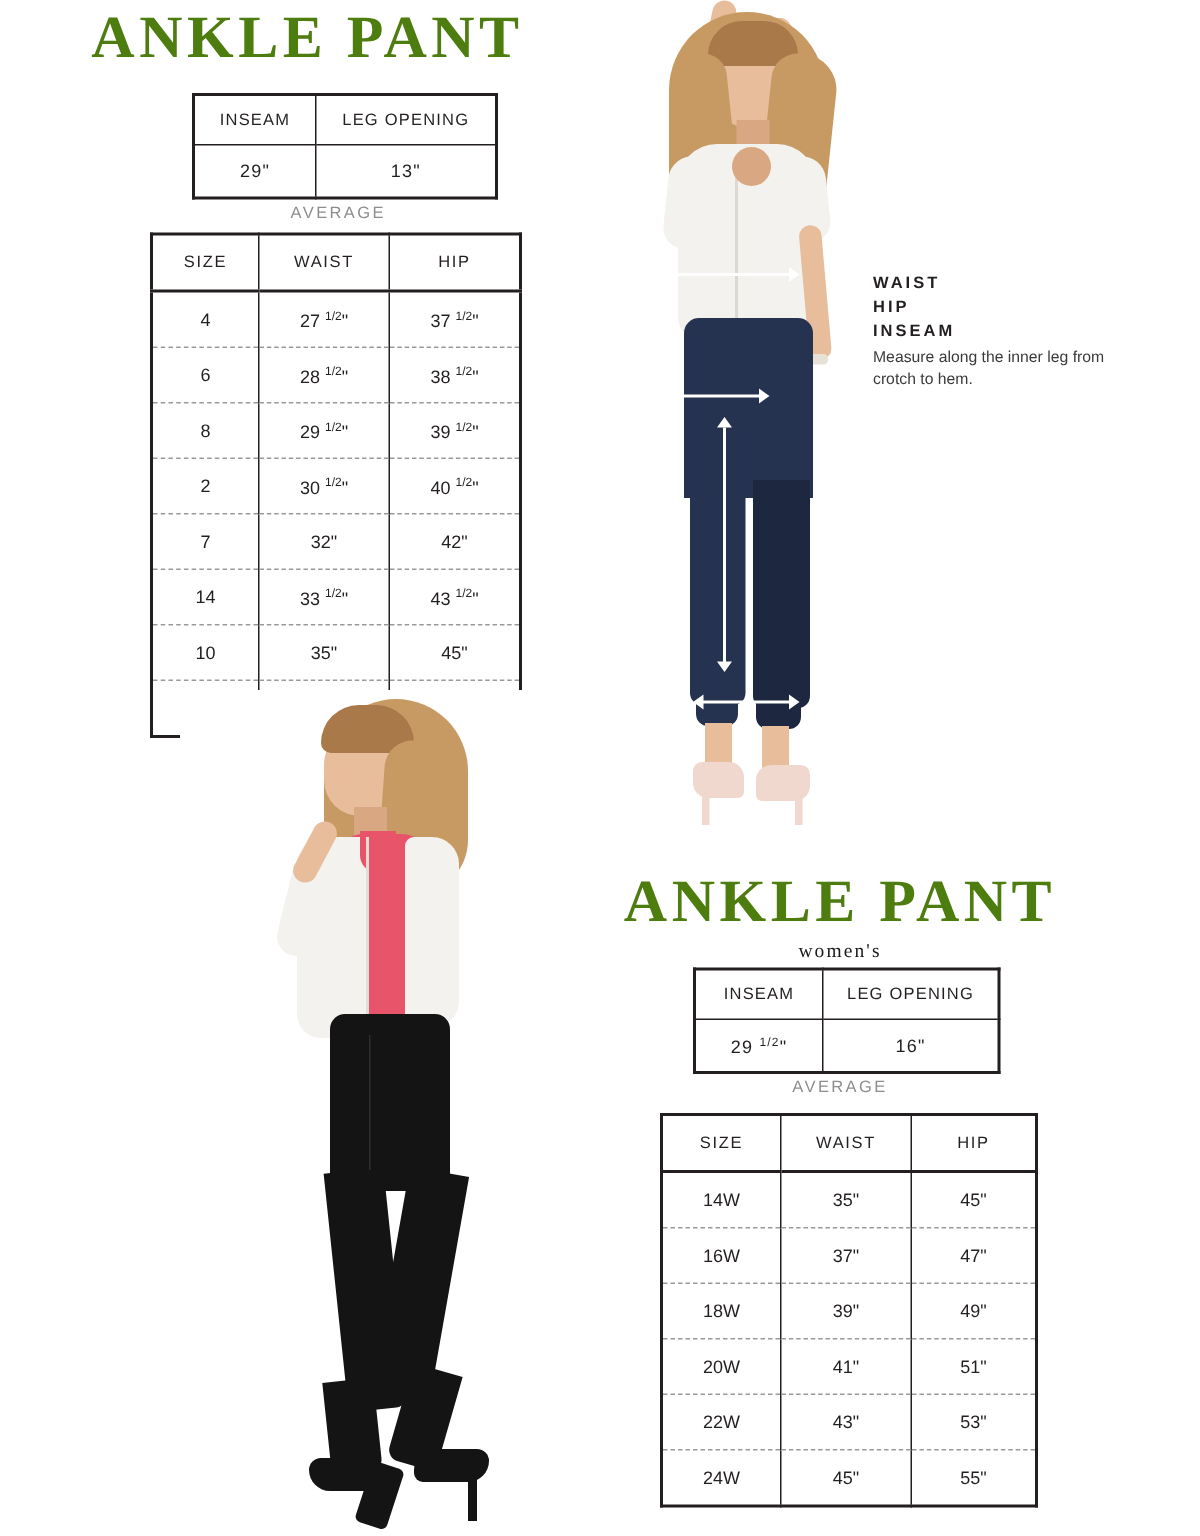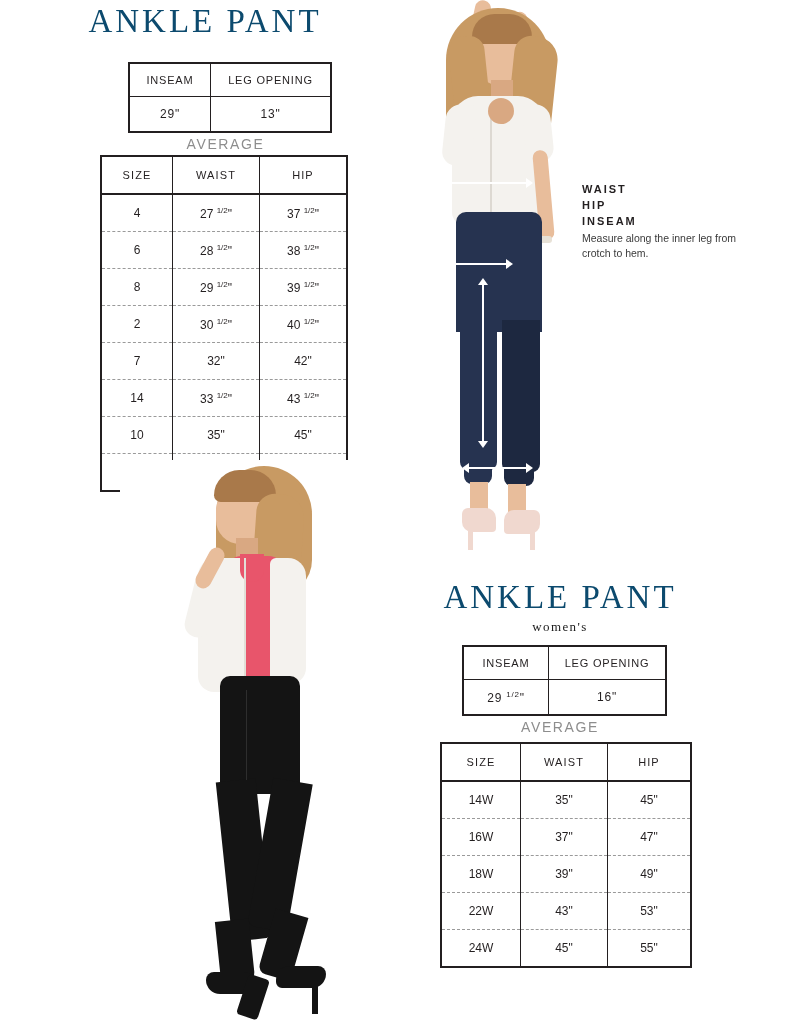--- a/index.html
+++ b/index.html
@@ -13,25 +13,25 @@
     position: relative;
     font-family: "Liberation Sans", sans-serif;
     color: #231f20;
     overflow: hidden;
   }
 
   
   .title-block { position: absolute; text-align: center; }
   .title-main {
     font-family: "Liberation Serif", serif;
-    font-size: 33px;
+    font-size: 40px;
     letter-spacing: 3px;
-    font-weight: 400;
+    font-weight: 700;
     line-height: 1.05;
-    color: #0c4a6e;
+    color: #4d7c0f;
   }
   .title-sub {
     font-family: "Liberation Serif", serif;
     font-size: 13px;
     letter-spacing: 1.4px;
     margin-top: 4px;
     color: #1a1a1a;
   }
 
   
@@ -47,21 +47,21 @@
     font-size: 11px;
     letter-spacing: 0.8px;
     color: #231f20;
     font-family: "Liberation Sans", sans-serif;
   }
   table.avg th { height: 30px; font-weight: 400; }
   table.avg td { height: 32px; font-size: 12px; }
   table.avg td .frac { font-size: 8px; vertical-align: super; }
   .avg-label {
     text-align: center;
-    font-size: 14px;
+    font-size: 11px;
     letter-spacing: 1.6px;
     color: #8d8d8d;
     margin-top: 3px;
   }
 
   
   .size-wrap { position: absolute; }
   table.size {
     border-collapse: collapse;
     table-layout: fixed;
@@ -371,20 +371,25 @@
           <td>16W</td>
           <td>37"</td>
           <td>47"</td>
         </tr>
         <tr>
           <td>18W</td>
           <td>39"</td>
           <td>49"</td>
         </tr>
         <tr>
+          <td>20W</td>
+          <td>41"</td>
+          <td>51"</td>
+        </tr>
+        <tr>
           <td>22W</td>
           <td>43"</td>
           <td>53"</td>
         </tr>
         <tr>
           <td>24W</td>
           <td>45"</td>
           <td>55"</td>
         </tr>
       </tbody>

